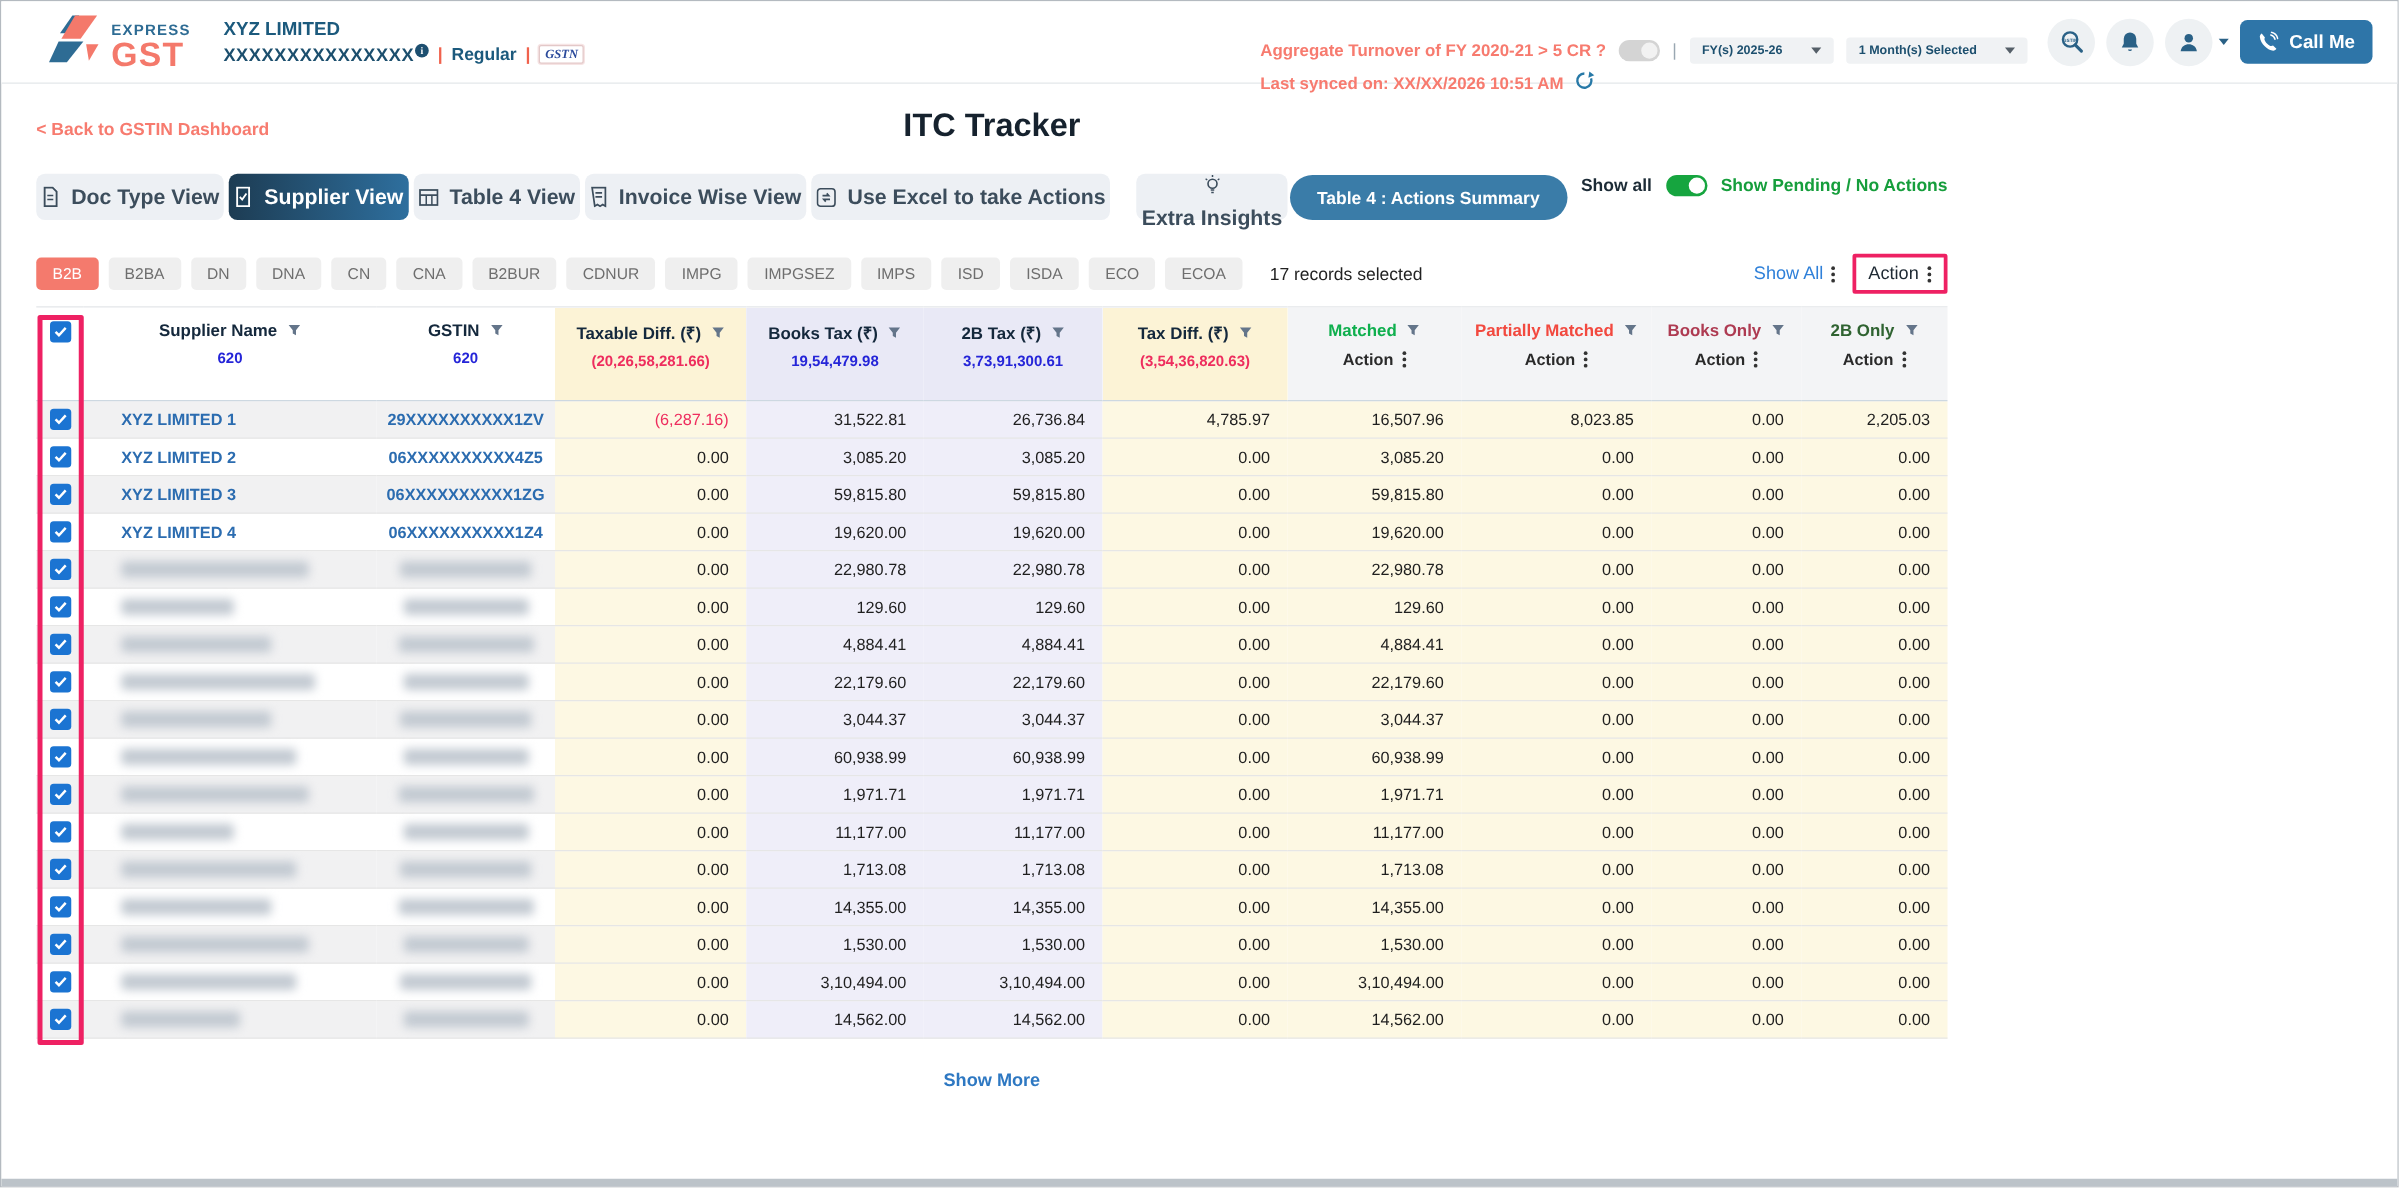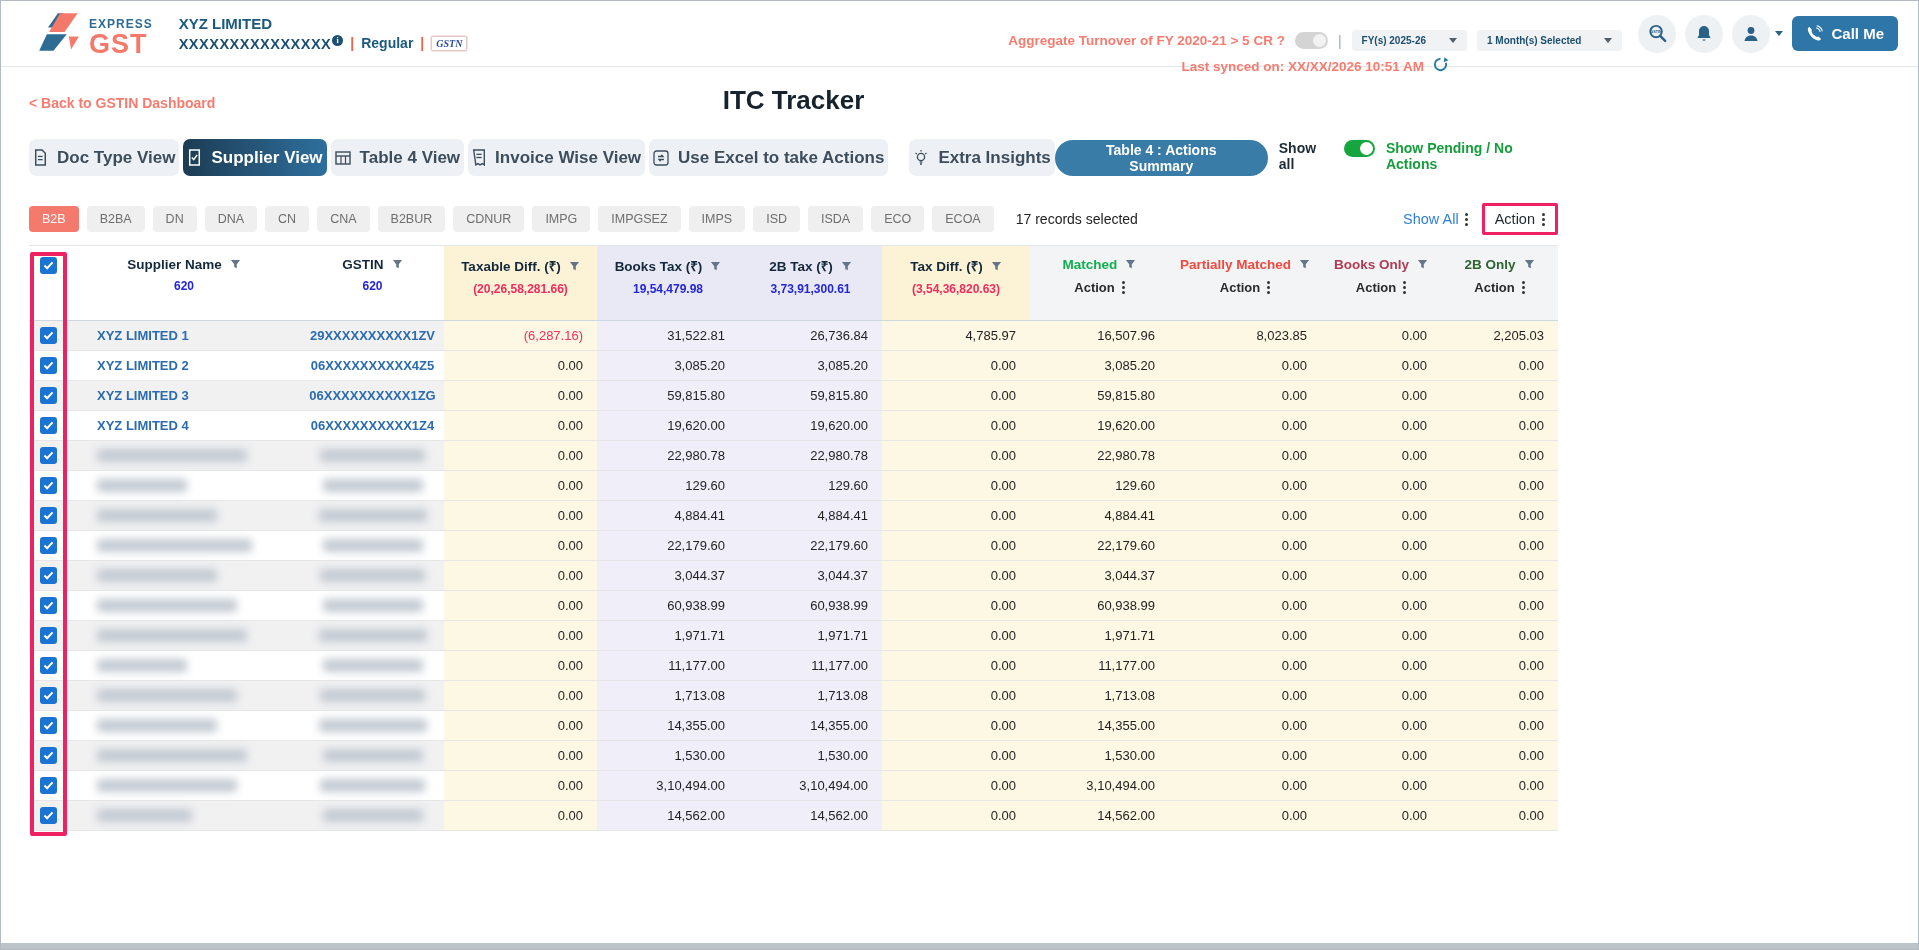--- a/index.html
+++ b/index.html
@@ -14,21 +14,21 @@
   .logo-gst { color:#f4796b; font-size:27px; font-weight:bold; letter-spacing:1px; margin-top:1px; }
   .company { margin-left:26px; display:flex; flex-direction:column; gap:3px; }
   .company-name { color:#1c5a7d; font-size:15px; font-weight:bold; }
   .company-sub { display:flex; align-items:center; gap:7px; font-size:14px; }
   .company-gstin { color:#1c4f6e; font-size:14.5px; font-weight:bold; letter-spacing:.5px; }
   .info-dot { display:inline-block; width:11px; height:11px; border-radius:50%; background:#1d4f70; color:#fff; font-size:8px; line-height:11px; text-align:center; vertical-align:super; margin-left:1px; font-family:"Liberation Serif",serif; }
   .pipe-red { color:#f0624d; font-weight:bold; }
   .reg-type { color:#1c5a7d; font-weight:bold; font-size:14px; }
   .gstn-badge { border:1px solid #e3c8c8; background:#fff; color:#2b4a9b; font-family:"Liberation Serif",serif; font-style:italic; font-weight:bold; font-size:10px; padding:1px 4px; border-radius:2px; box-shadow:0 0 0 1px #f6e4e4; }
 
-  .topbar-right { margin-left:auto; display:flex; flex-direction:column; align-items:center; gap:5px;margin-top:40px; }
+  .topbar-right { margin-left:auto; display:flex; flex-direction:column; align-items:flex-start; gap:5px;margin-top:40px; }
   .tr-row1 { display:flex; align-items:center; gap:10px; }
   .agg-text { color:#f77b6f; font-size:13.5px; font-weight:bold; }
   .toggle { width:33px; height:17px; border-radius:9px; position:relative; display:inline-block; cursor:pointer; }
   .toggle.gray { background:#d4d4d4; }
   .toggle.green { background:#16a53f; }
   .toggle .knob { position:absolute; right:2px; top:2px; width:13px; height:13px; border-radius:50%; background:#fff; }
   .toggle.gray .knob { background:#f2f2f2; }
   .sep-pipe { color:#9aa7b2; font-size:14px; }
   .dd-btn { background:#f0f2f4; border:none; border-radius:3px; padding:5px 10px; font-size:10px; font-weight:bold; color:#1c4f6e; display:flex; align-items:center; gap:23px; cursor:pointer; font-family:inherit; }
   .caret { width:0; height:0; border-left:4px solid transparent; border-right:4px solid transparent; border-top:5px solid #555f68; display:inline-block; }
@@ -45,21 +45,21 @@
   .page-head { position:relative; height:46px; margin-top:16px; }
   .back-link { position:absolute; left:0; top:12px; color:#f77b6f; font-size:14px; font-weight:bold; text-decoration:none; cursor:pointer; }
   .page-title { position:absolute; left:50%; transform:translateX(-50%); top:2px; font-size:26px; font-weight:bold; color:#16222e; }
 
   
   .tabs-row { display:flex; align-items:center; margin-top:10px; }
   .tabs { display:flex; gap:4px; align-items:center; }
   .tab { display:flex; align-items:center; gap:9px; background:#edf0f4; border:none; border-radius:7px; height:37px; padding:0 4px; font-size:17px; font-weight:bold; color:#3c4d5c; cursor:pointer; font-family:inherit; white-space:nowrap;text-align:center; }
   .tab svg { flex:none; }
   .tab.active { background:linear-gradient(90deg,#1d3c53,#2e6f9e); color:#fff; }
-  .tab.gap-left { margin-left:17px; }
+  .tab.gap-left { margin-left:17px;flex-direction:column; }
   .tabs-right { margin-left:auto; display:flex; gap:11px; }
   .summary-pill { background:#3a7ca8; color:#fff; border:none; border-radius:18px; height:36px; padding:0 22px; font-size:14px; font-weight:bold; cursor:pointer; font-family:inherit; }
   .showall-lbl { color:#1c2b36; font-size:14px; font-weight:bold; }
   .pending-lbl { color:#169e3c; font-size:14px; font-weight:bold; }
 
   
   .chips-row { display:flex; align-items:center; margin-top:27px; }
   .chips { display:flex; gap:8px; align-items:center; }
   .chip { background:#efefef; border:none; border-radius:4px; color:#6e6e6e; font-size:12.5px; font-weight:normal; padding:6px 13px; cursor:pointer; font-family:inherit; }
   .chip.active { background:#f47a6d; color:#fff; }
@@ -847,16 +847,17 @@
               <td class="num c-yel">14,562.00</td>
               <td class="num c-yel">0.00</td>
               <td class="num c-yel">0.00</td>
               <td class="num c-yel">0.00</td>
             </tr>
           </tbody>
       </table>
       <div class="anno-col"></div>
     </div>
 
+    <div class="show-more">Show More</div>
   </div>
 
   <div class="bottom-band"></div>
 </div>
 
 </body></html>

